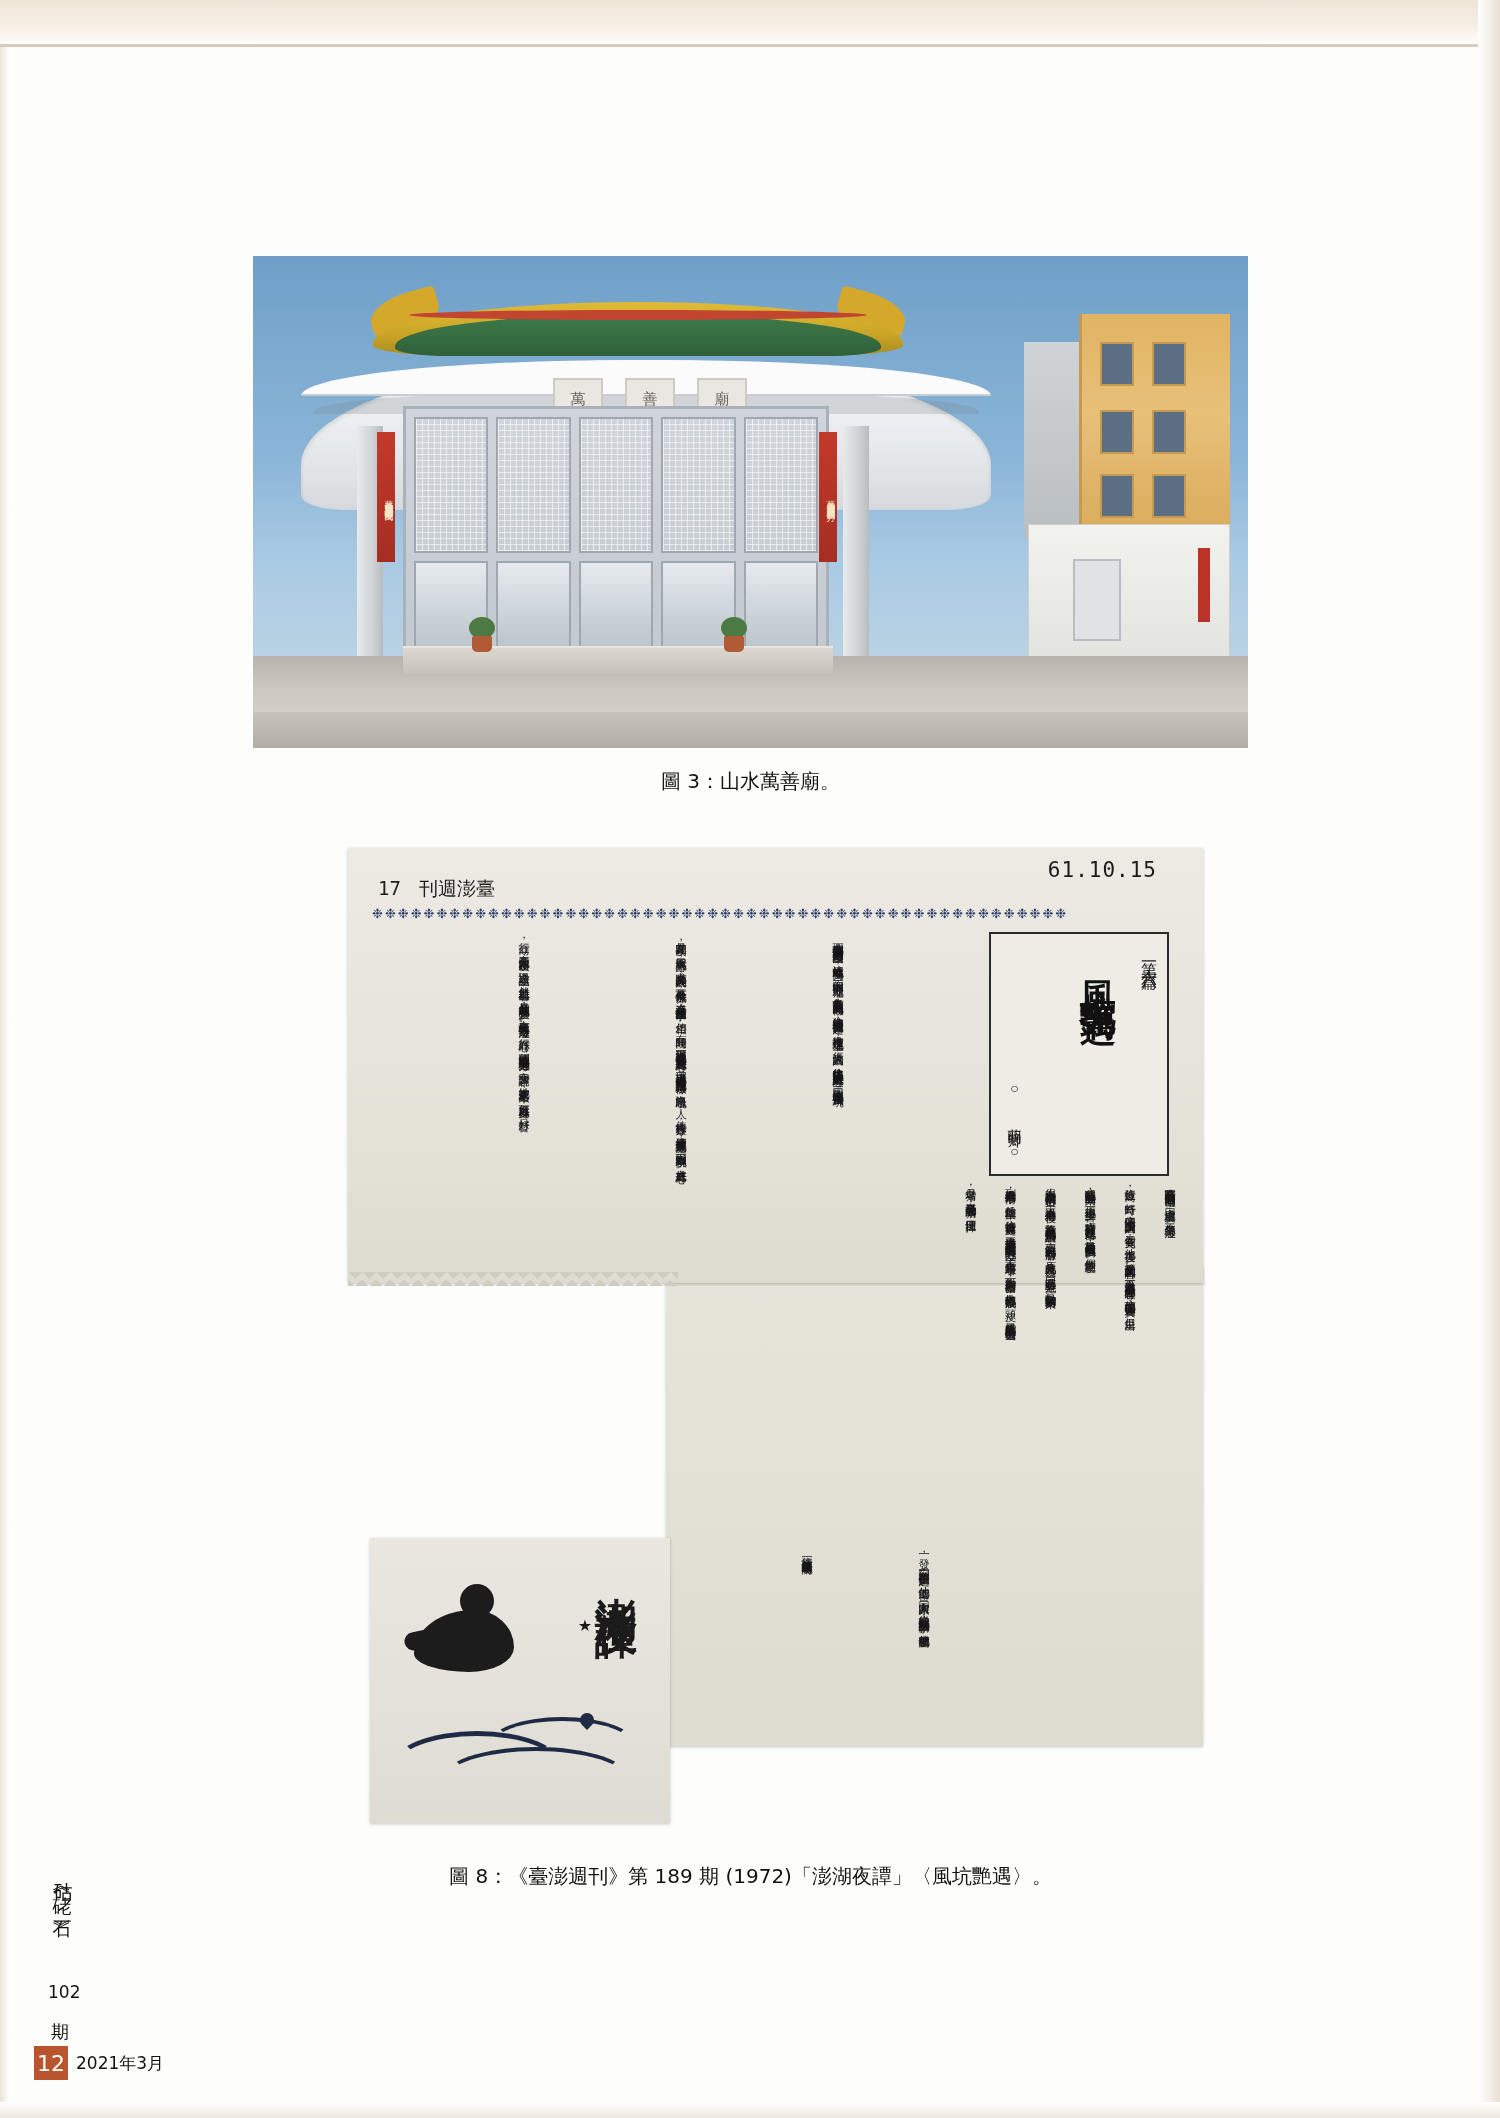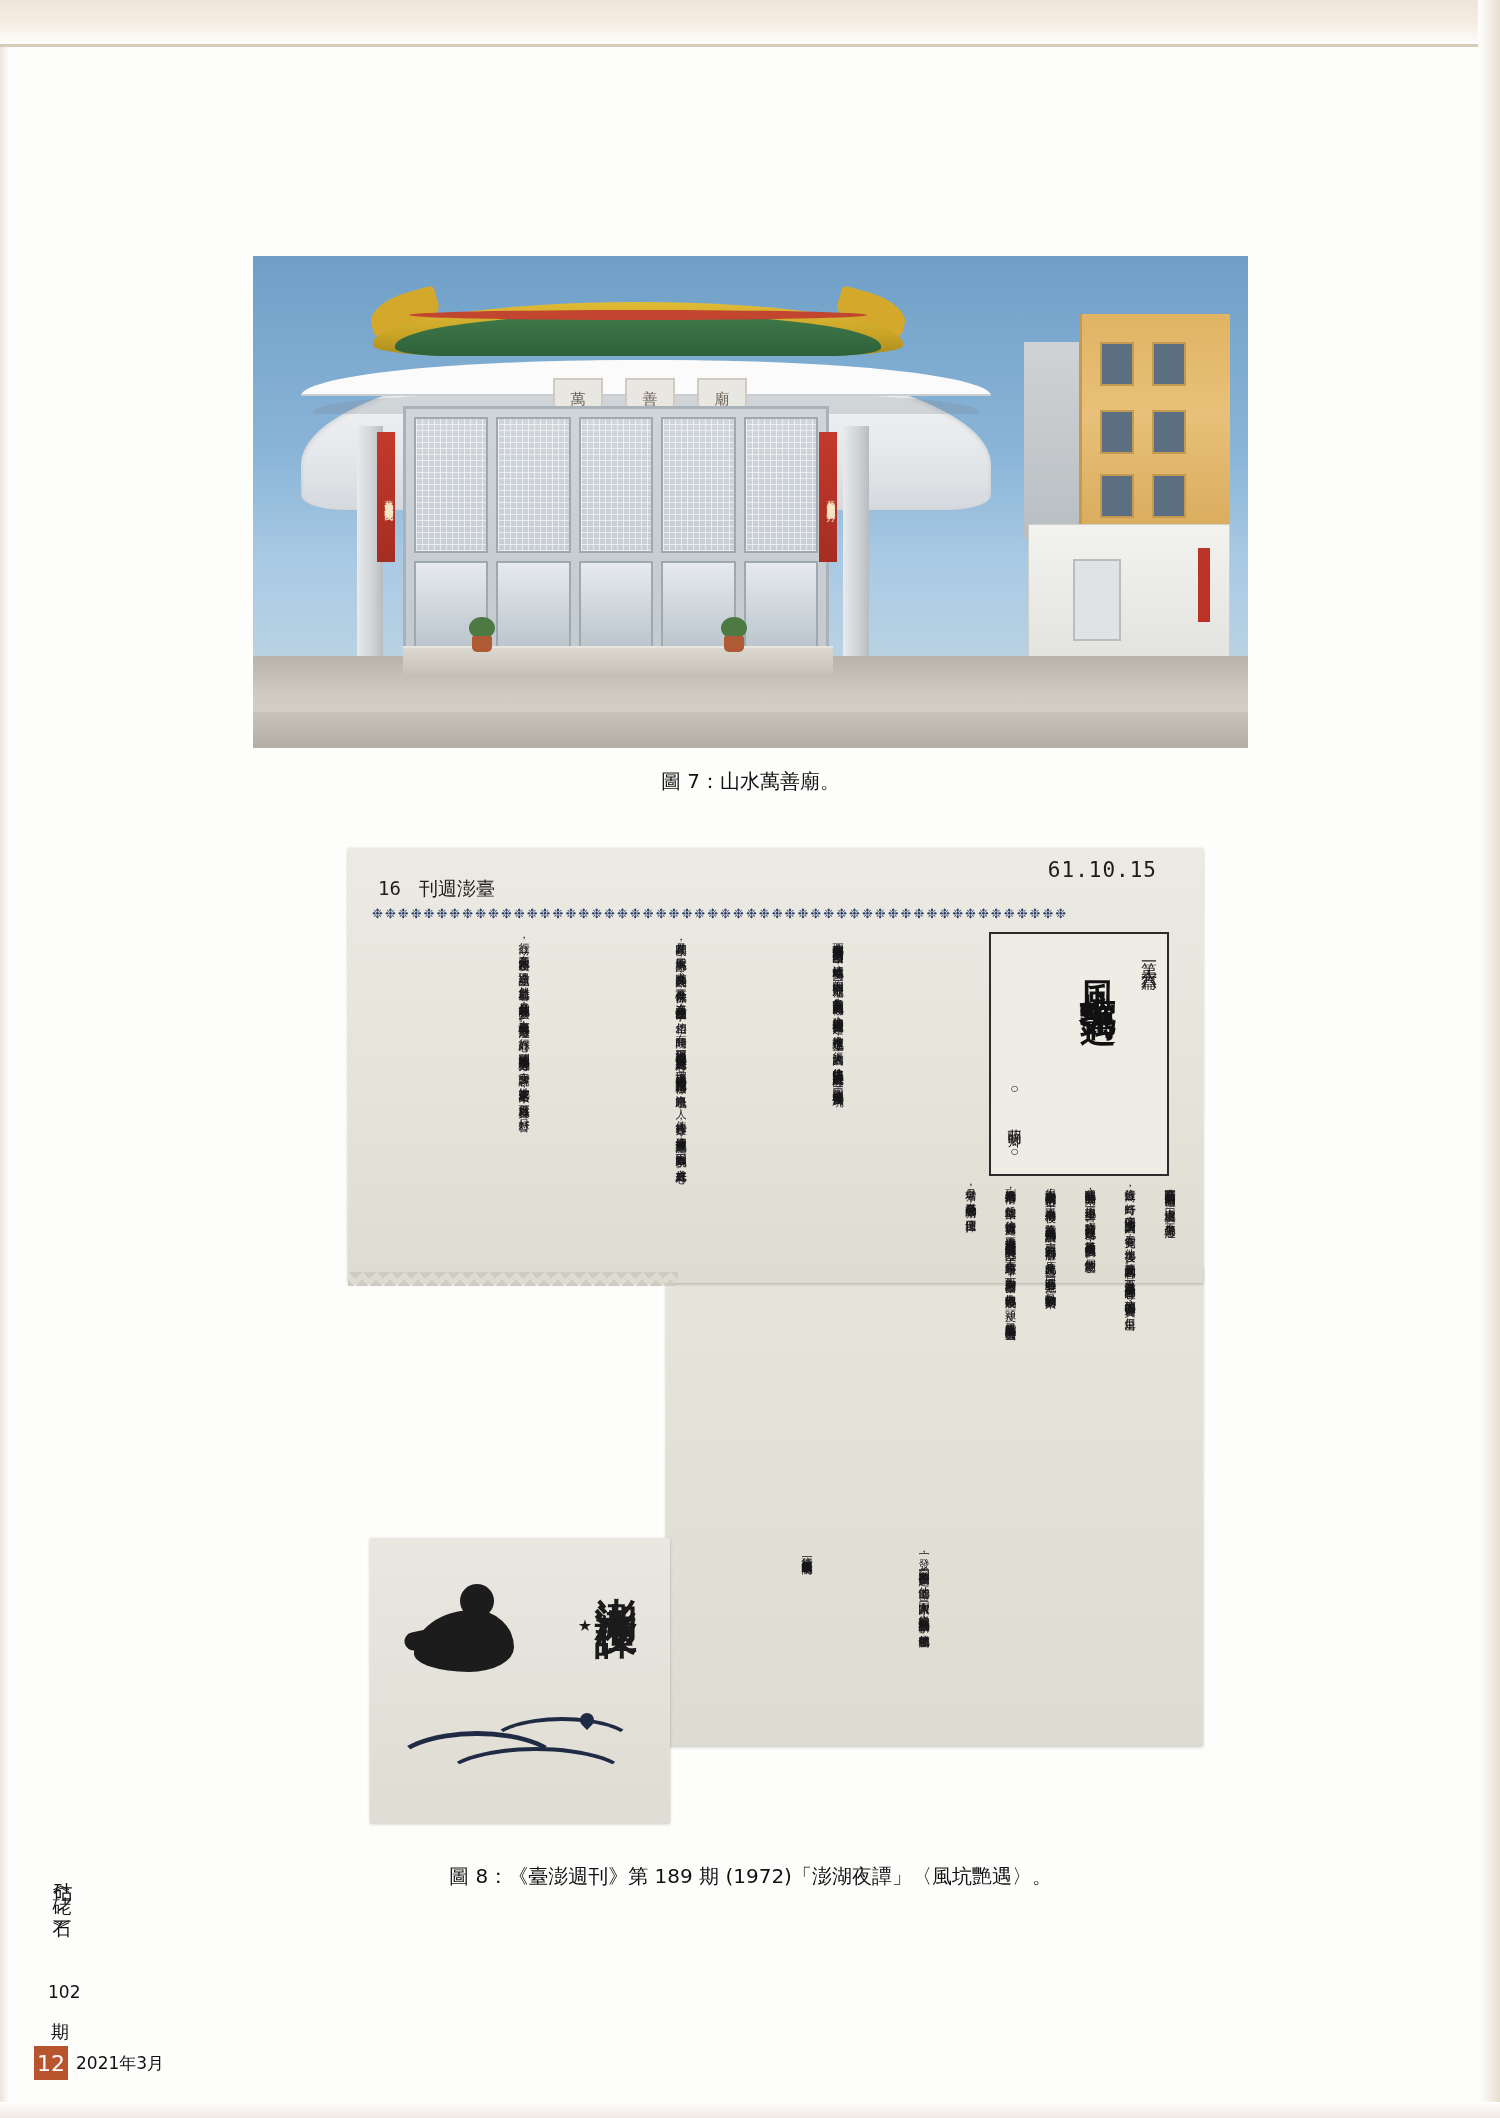--- a/index.html
+++ b/index.html
@@ -434,33 +434,33 @@
       <div class="plant" style="left:216px;">
         <div class="leaf"></div>
         <div class="pot"></div>
       </div>
       <div class="plant" style="left:468px;">
         <div class="leaf"></div>
         <div class="pot"></div>
       </div>
     </div>
   </div>
-  <div class="fig7-cap">圖 7：山水萬善廟。</div>
+  <div class="fig7-cap">圖 3：山水萬善廟。</div>
 
   <div class="clip">
 
     <div class="clip-lower-right"></div>
     <div class="clip-lower-left"></div>
     <div class="clip-main"></div>
     <div class="zigzag"></div>
 
     <div class="clip-date">61.10.15</div>
 
     <div class="clip-folio">
-      <span class="num">16</span>
+      <span class="num">17</span>
       <span>刊週澎臺</span>
     </div>
 
     <div class="orn-band">❉❉❉❉❉❉❉❉❉❉❉❉❉❉❉❉❉❉❉❉❉❉❉❉❉❉❉❉❉❉❉❉❉❉❉❉❉❉❉❉❉❉❉❉❉❉❉❉❉❉❉❉❉❉</div>
 
     <div class="headbox">
       <div class="issue">第一六六篇</div>
       <div class="title">風坑艷遇</div>
       <div class="author">○ 薛明卿 ○</div>
     </div>

